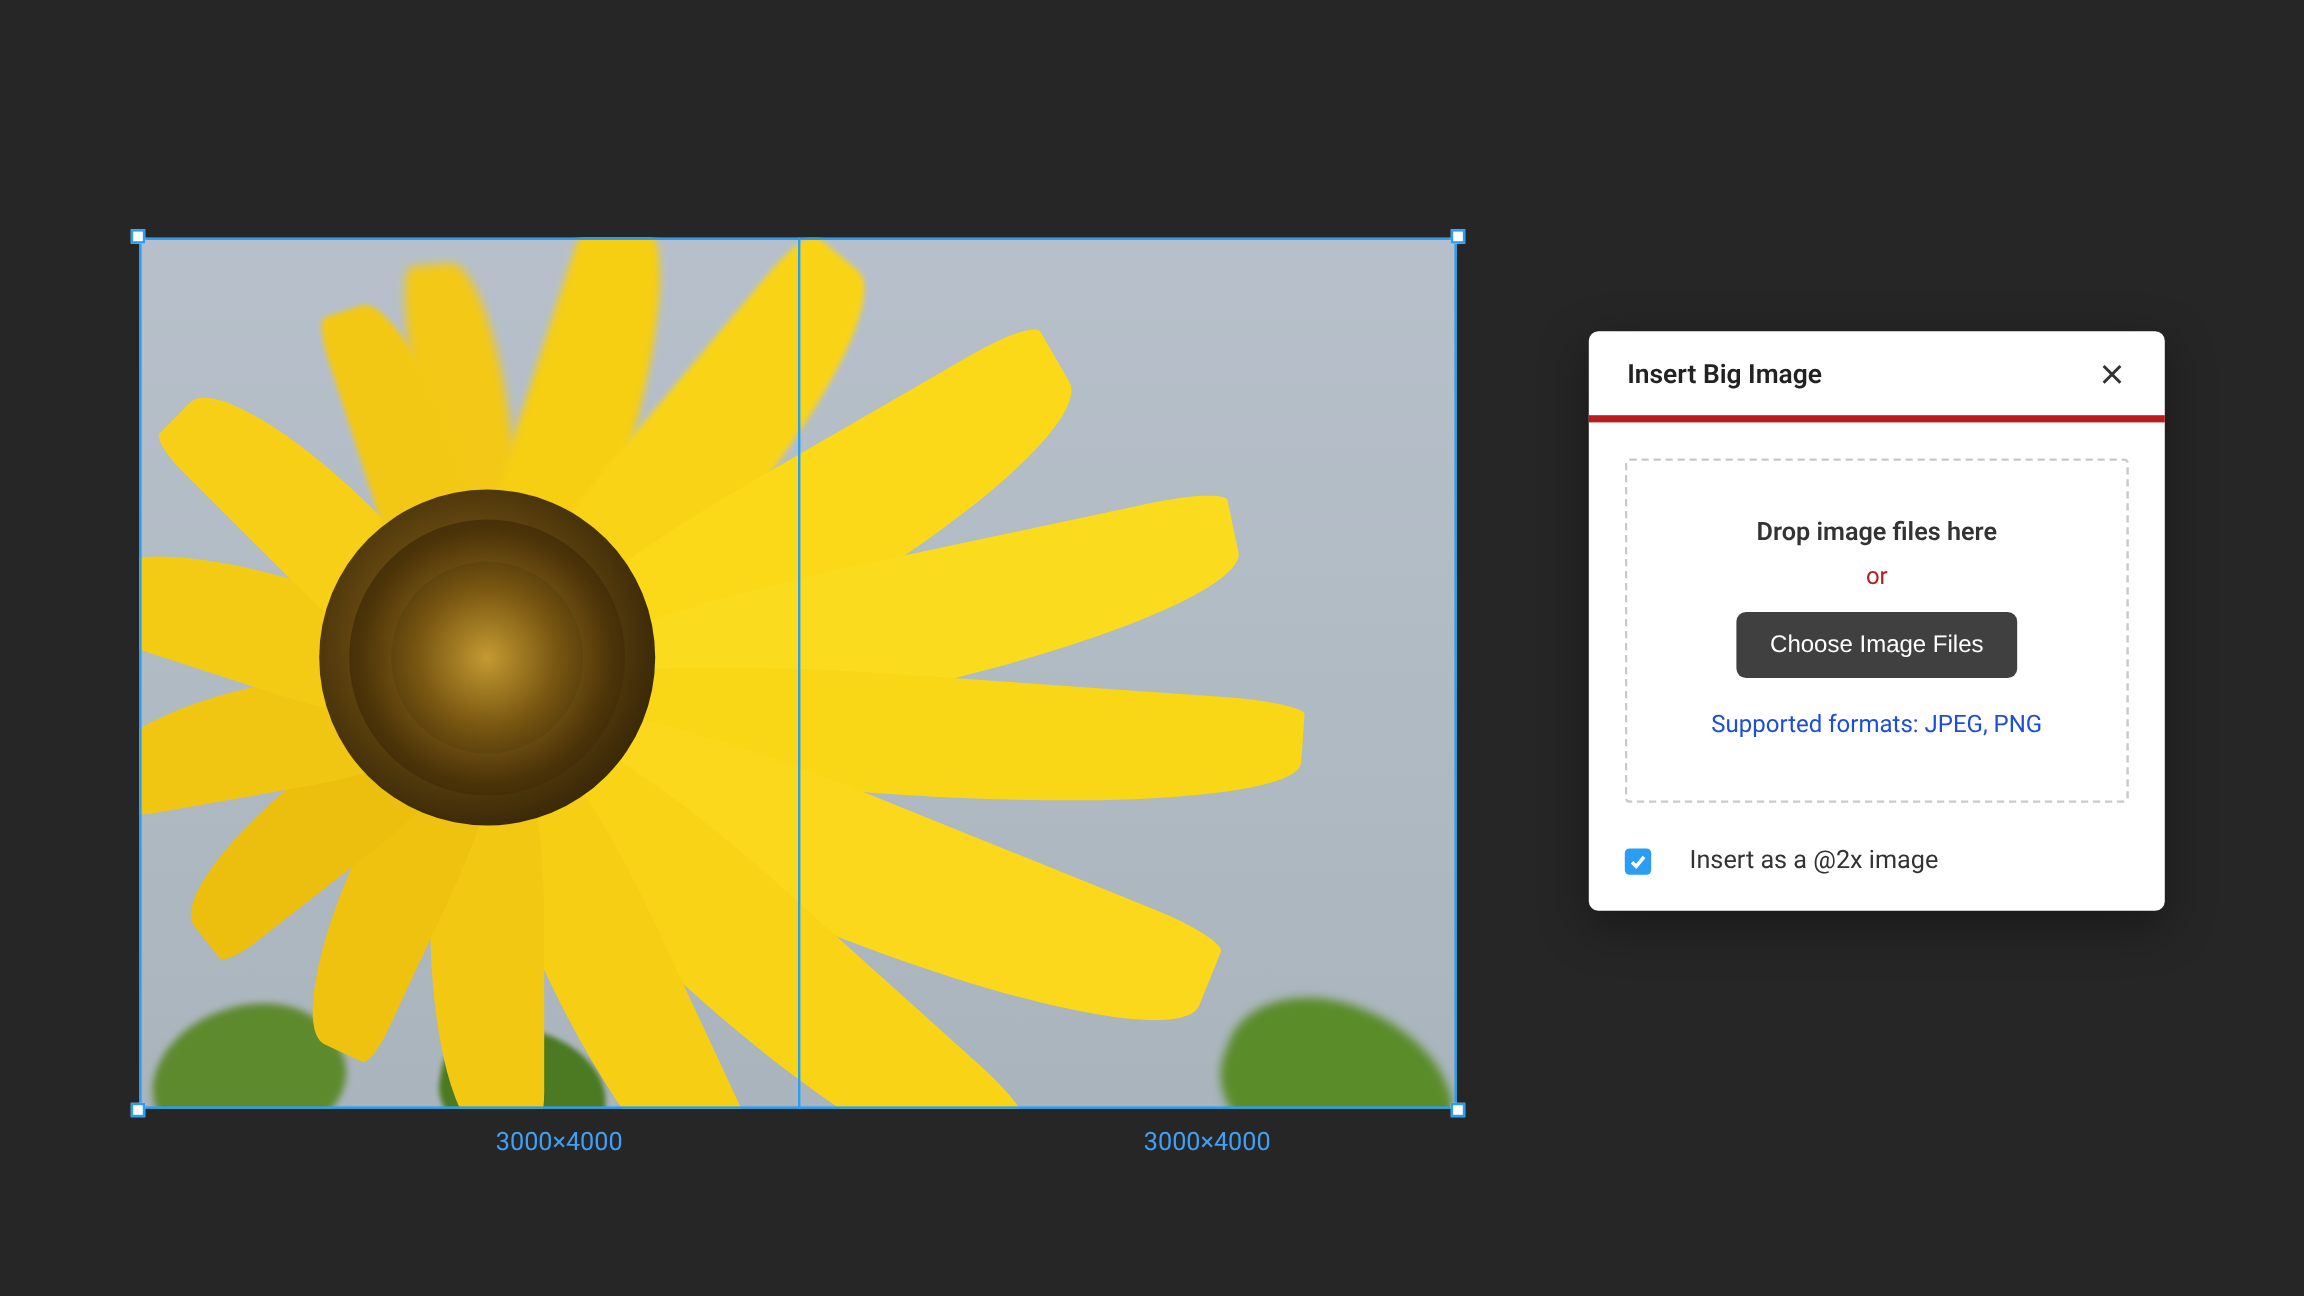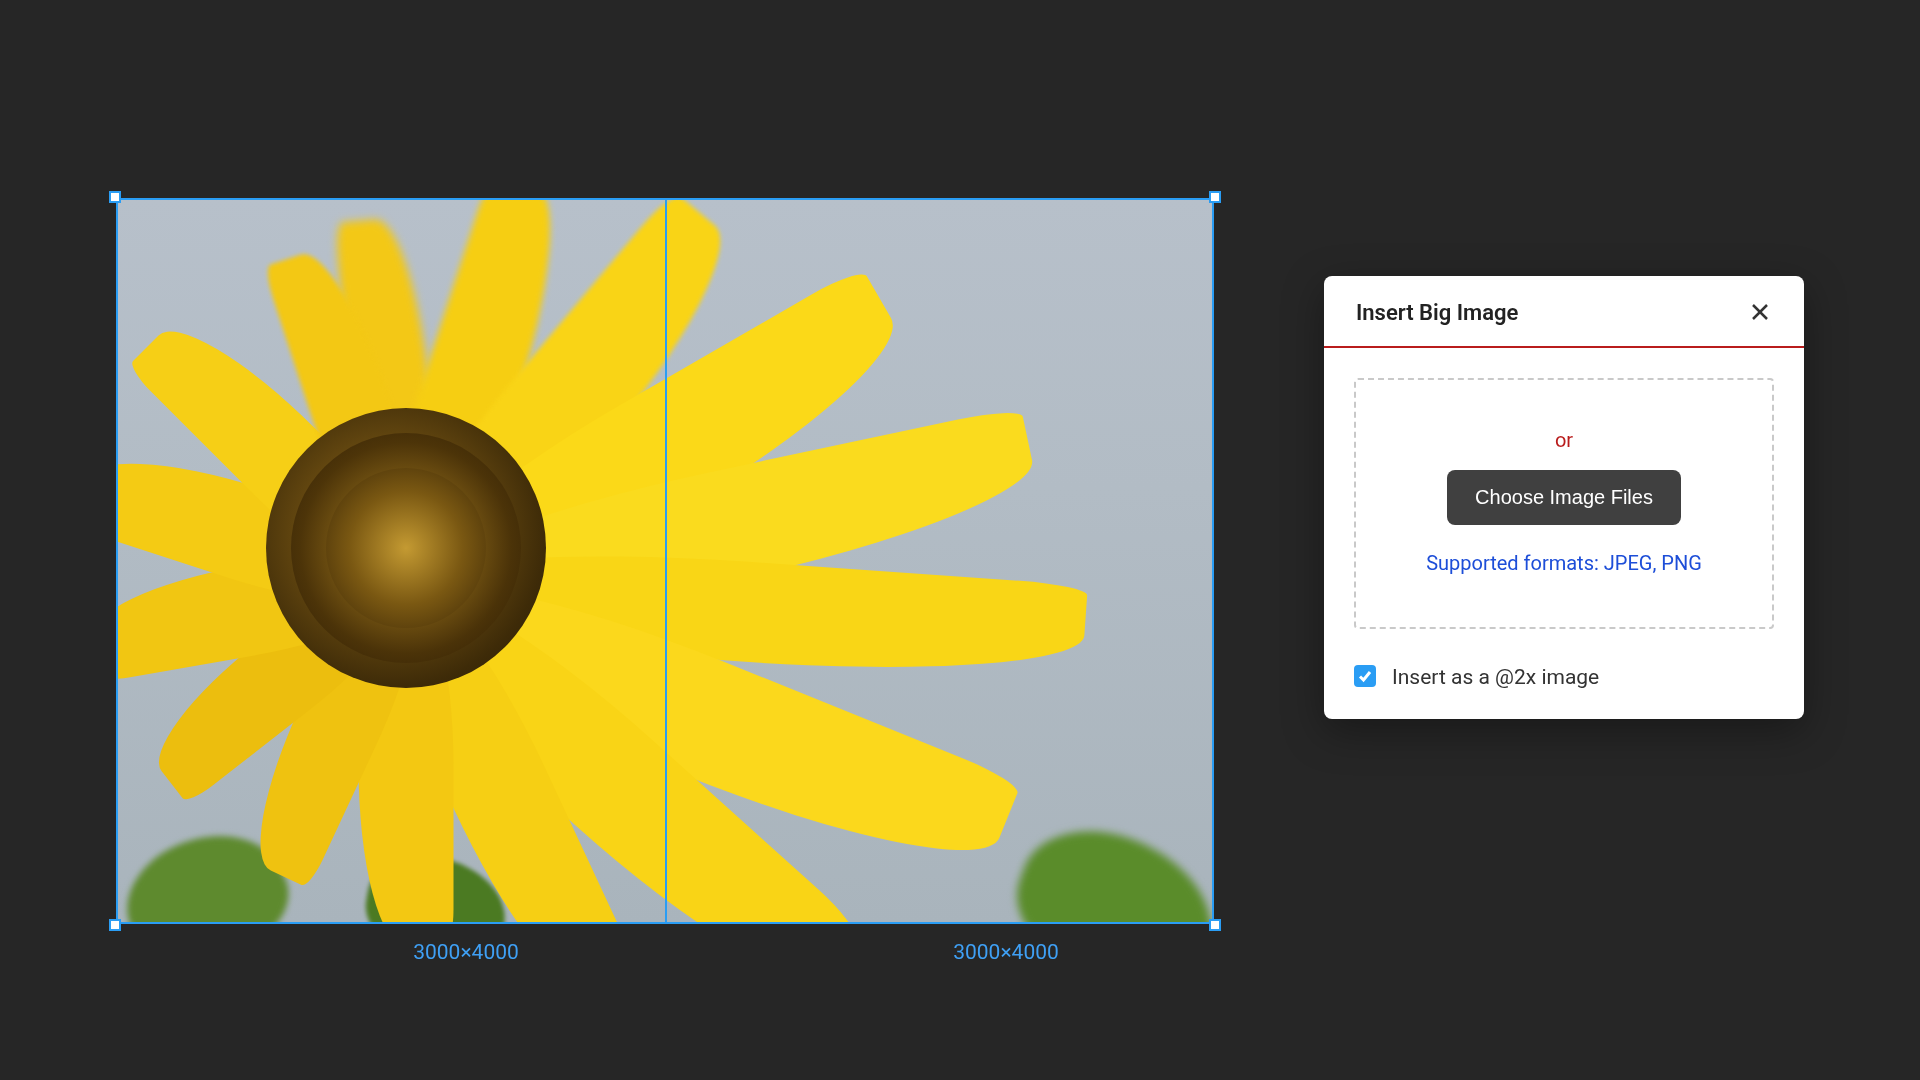--- a/index.html
+++ b/index.html
@@ -112,21 +112,21 @@
       background: #ffffff;
       border-radius: 8px;
       box-shadow: 0 12px 40px rgba(0,0,0,0.35);
     }
 
     .dialog-header {
       display: flex;
       align-items: center;
       justify-content: space-between;
       padding: 22px 30px 20px 32px;
-      border-bottom: 2px solid #b91c1c;
+      border-bottom: 6px solid #b91c1c;
     }
 
     .dialog-title {
       font-size: 22px;
       font-weight: 600;
       color: #222;
     }
 
     .close-btn {
       cursor: pointer;
@@ -180,23 +180,23 @@
     }
 
     .supported {
       margin-top: 26px;
       font-size: 20px;
       color: #1d4ed8;
     }
 
     .checkbox-row {
       display: flex;
-      align-items: flex-start;
+      align-items: flex-end;
       padding: 6px 30px 30px;
-      gap: 16px;
+      gap: 32px;
     }
 
     .checkbox {
       width: 22px;
       height: 22px;
       background: #2a9df4;
       border-radius: 4px;
       display: flex;
       align-items: center;
       justify-content: center;
@@ -270,20 +270,21 @@
     <div class="close-btn">
       <svg viewBox="0 0 20 20">
         <line x1="3" y1="3" x2="17" y2="17"></line>
         <line x1="17" y1="3" x2="3" y2="17"></line>
       </svg>
     </div>
   </div>
 
   <div class="dialog-body">
     <div class="dropzone">
+      <div class="drop-title">Drop image files here</div>
       <div class="drop-or">or</div>
       <button class="choose-btn">Choose Image Files</button>
       <div class="supported">Supported formats: JPEG, PNG</div>
     </div>
   </div>
 
   <div class="checkbox-row">
     <div class="checkbox">
       <svg viewBox="0 0 14 14">
         <polyline points="2,7.5 5.5,11 12,3"></polyline>

